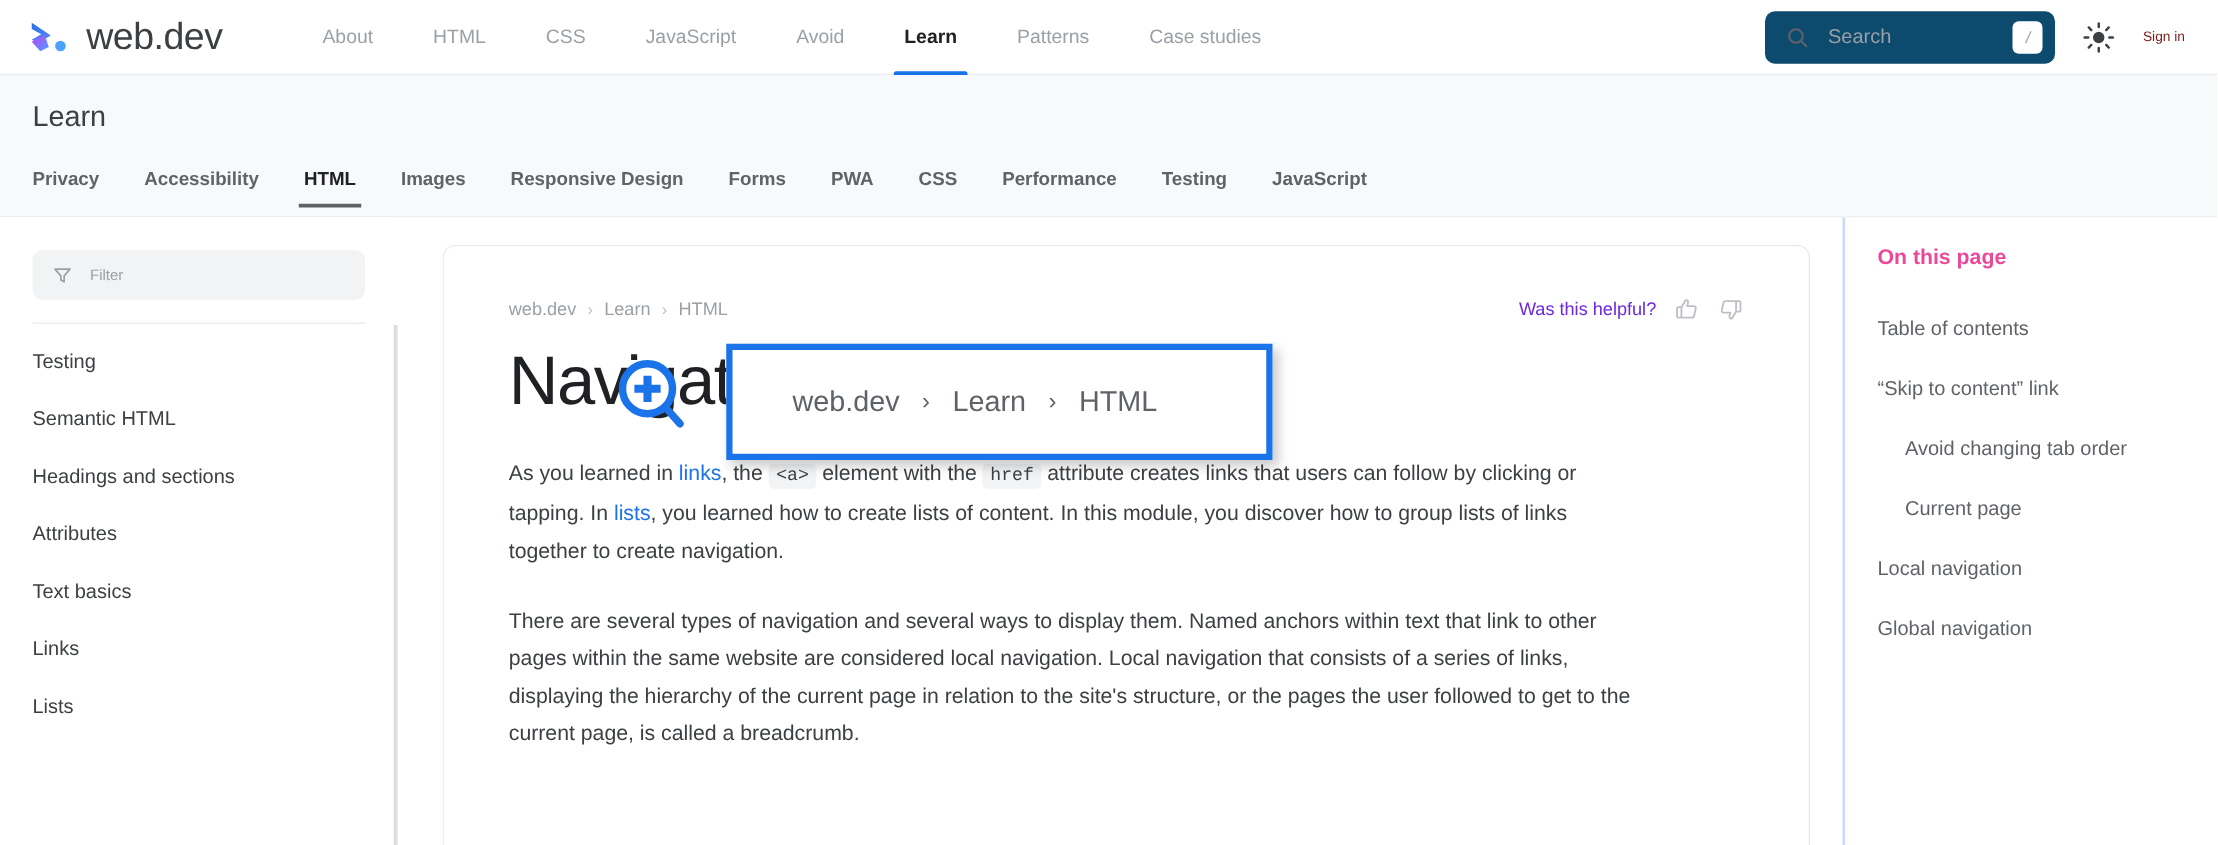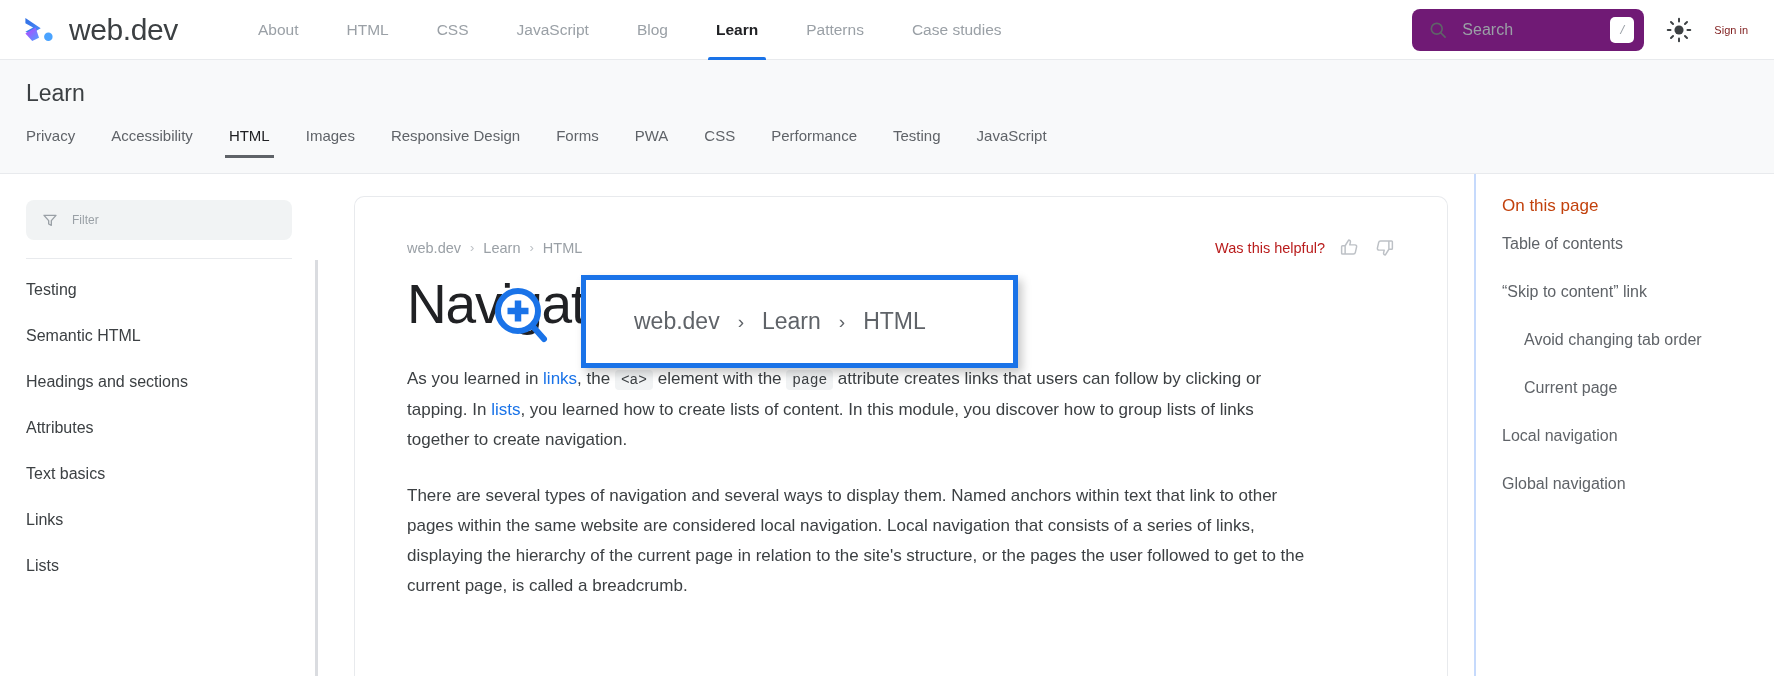--- a/index.html
+++ b/index.html
@@ -73,21 +73,21 @@
   .topbar-right {
     margin-left: auto;
     display: flex;
     align-items: center;
     gap: 22px;
   }
   .searchbox {
     display: flex;
     align-items: center;
     gap: 14px;
-    background: #701a75;
+    background: #0c4a6e;
     border-radius: 8px;
     height: 42px;
     width: 232px;
     padding: 0 10px 0 16px;
     cursor: text;
   }
   .searchbox .search-ic { flex: 0 0 auto; display:block; }
   .searchbox .ph {
     font-size: 16px;
     color: #9aa0a6;
@@ -117,23 +117,24 @@
     padding: 20px 26px 0 26px;
     border-bottom: 1px solid #e8eaed;
   }
   .learn-title {
     font-size: 23px;
     color: #3c4043;
     margin-bottom: 20px;
   }
   .subnav {
     display: flex;
-    align-items: flex-start;
+    align-items: center;
     gap: 0;
     height: 46px;
+    font-weight: bold;
   }
   .subnav-item {
     position: relative;
     font-size: 15px;
     color: #5f6368;
     padding: 0 18px 14px 18px;
     white-space: nowrap;
     cursor: pointer;
   }
   .subnav-item:first-child { padding-left: 0; }
@@ -216,21 +217,21 @@
     display: flex;
     align-items: center;
     gap: 9px;
     font-size: 14.5px;
     color: #9aa0a6;
   }
   .crumb .sep { color: #bdc1c6; font-size: 13px; }
   .crumb .ci { cursor: pointer; }
   .helpful {
     display: flex; align-items: center; gap: 14px;
-    font-size: 14.5px; color: #b91c1c;
+    font-size: 14.5px; color: #6d28d9;
   }
   .helpful .thumb { cursor: pointer; display:block; }
   .page-title {
     font-size: 55px;
     color: #202124;
     font-weight: 400;
     letter-spacing: -1.2px;
     margin: 18px 0 30px 0;
     line-height: 1.05;
   }
@@ -254,23 +255,23 @@
   
   .tocbar {
     width: 300px;
     flex: 0 0 300px;
     padding: 22px 26px 0 26px;
     position: relative;
     border-left: 2px solid #c6dafc;
   }
   .toc-title {
     font-size: 17px;
-    font-weight: 400;
-    color: #c2410c;
-    margin-bottom: 16px;
+    font-weight: 700;
+    color: #ec4899;
+    margin-bottom: 36px;
   }
   .toclist { list-style: none; margin: 0; padding: 0; }
   .toclist li {
     font-size: 16px;
     color: #5f6368;
     padding: 0 0 24px 0;
     line-height: 24px;
     cursor: pointer;
   }
   .toclist li.sub { padding-left: 22px; }
@@ -326,21 +327,21 @@
         <circle cx="31" cy="28" r="5" fill="#4aa3ff"></circle>
       </svg>
       <span class="brand-name">web.dev</span>
     </div>
 
     <nav class="mainnav">
       <div class="mainnav-item">About</div>
       <div class="mainnav-item">HTML</div>
       <div class="mainnav-item">CSS</div>
       <div class="mainnav-item">JavaScript</div>
-      <div class="mainnav-item">Blog</div>
+      <div class="mainnav-item">Avoid</div>
       <div class="mainnav-item active">Learn</div>
       <div class="mainnav-item">Patterns</div>
       <div class="mainnav-item">Case studies</div>
     </nav>
 
     <div class="topbar-right">
       <div class="searchbox">
         <svg class="search-ic" width="20" height="20" viewBox="0 0 24 24">
           <circle cx="10.5" cy="10.5" r="6.5" fill="none" stroke="#5f6368" stroke-width="2"></circle>
           <line x1="15.3" y1="15.3" x2="20.5" y2="20.5" stroke="#5f6368" stroke-width="2" stroke-linecap="round"></line>
@@ -424,21 +425,21 @@
             </svg>
             <svg class="thumb" width="21" height="21" viewBox="0 0 24 24">
               <path d="M17 14 L13 20.5 C11.4 20.5 10.6 19.4 11 17.8 L11.7 15 H5.7 C4.4 15 3.6 13.9 3.9 12.7 L5.3 6.4 C5.5 5.2 6.4 4.5 7.6 4.5 H17 Z M17 14 V4.5 H20 C20.6 4.5 21 4.9 21 5.5 V13 C21 13.6 20.6 14 20 14 Z" fill="none" stroke="#bdc1c6" stroke-width="1.7" stroke-linejoin="round"></path>
             </svg>
           </div>
         </div>
 
         <h1 class="page-title">Navigation</h1>
 
         <p class="para">
-          <span>As you learned in </span><a>links</a><span>, the </span><code>&lt;a&gt;</code><span> element with the </span><code>page</code><span> attribute creates links that users can follow by clicking or tapping. In </span><a>lists</a><span>, you learned how to create lists of content. In this module, you discover how to group lists of links together to create navigation.</span>
+          <span>As you learned in </span><a>links</a><span>, the </span><code>&lt;a&gt;</code><span> element with the </span><code>href</code><span> attribute creates links that users can follow by clicking or tapping. In </span><a>lists</a><span>, you learned how to create lists of content. In this module, you discover how to group lists of links together to create navigation.</span>
         </p>
 
         <p class="para">There are several types of navigation and several ways to display them. Named anchors within text that link to other pages within the same website are considered local navigation. Local navigation that consists of a series of links, displaying the hierarchy of the current page in relation to the site's structure, or the pages the user followed to get to the current page, is called a breadcrumb.</p>
       </div>
     </main>
 
     <aside class="tocbar">
       <div class="toc-title">On this page</div>
       <ul class="toclist">
         <li>Table of contents</li>

